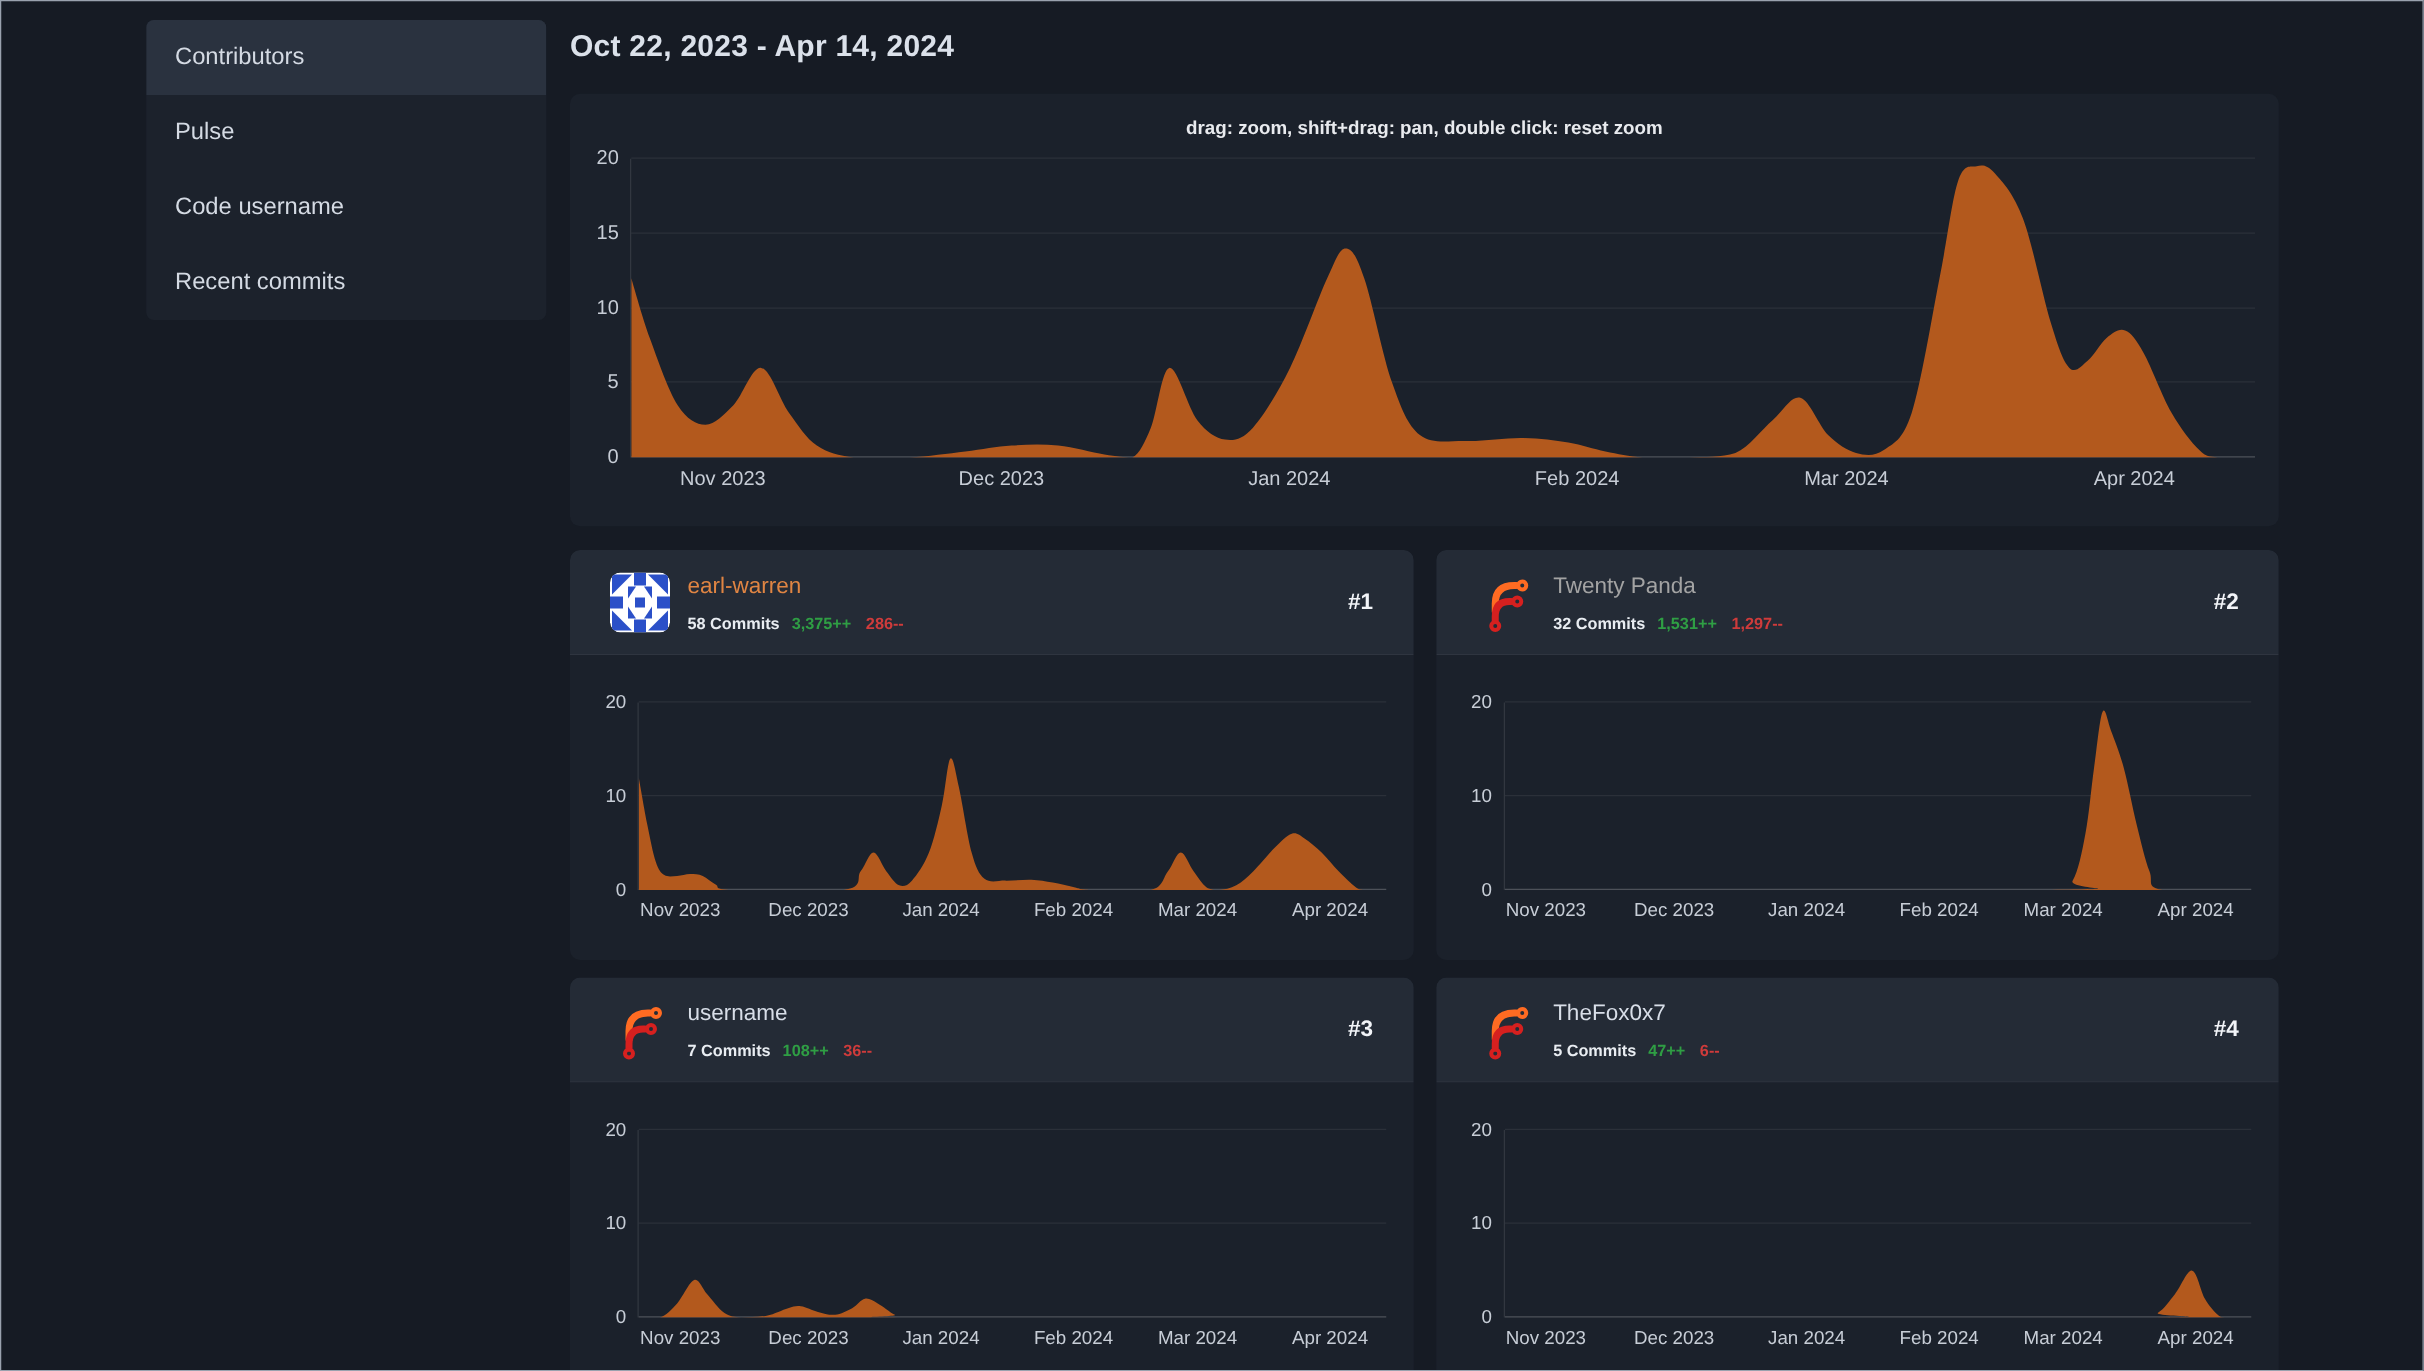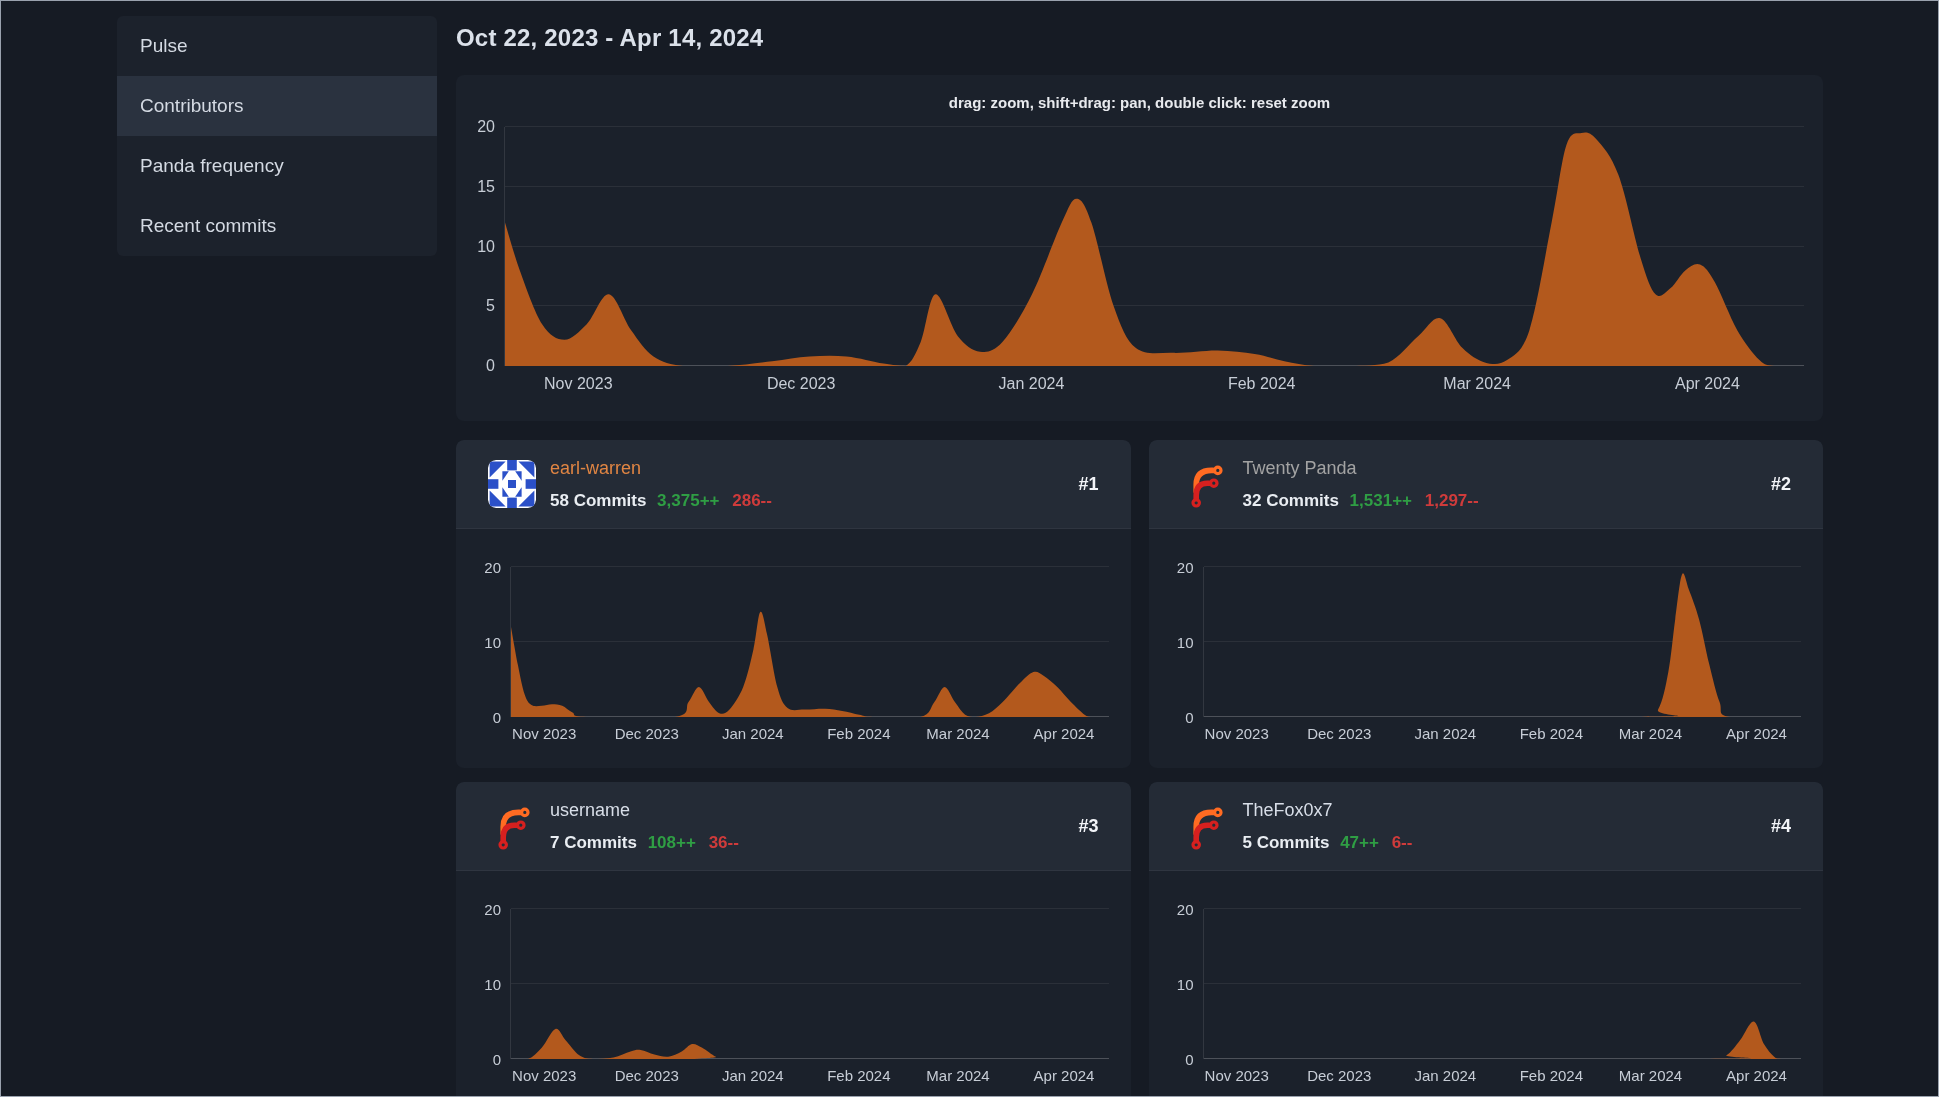--- a/index.html
+++ b/index.html
@@ -47,21 +47,21 @@
   }
   .contrib-card { height:328px; overflow:hidden; }
   .card-head {
     background:#242b36; border-radius:8px 8px 0 0;
     display:flex; align-items:center; gap:14px;
     padding:17px 32px; border-bottom:1px solid rgba(255,255,255,.05);
   }
   .avatar { width:48px; height:48px; border-radius:8px; flex:0 0 48px; }
   .head-text { flex:1 1 auto; min-width:0; }
   .contrib-name { font-size:18px; line-height:22px; cursor:pointer; display:inline-block; }
-  .contrib-stats { font-size:17px; font-weight:700; color:#e9edf2; margin-top:12px; }
+  .contrib-stats { font-size:13px; font-weight:700; color:#e9edf2; margin-top:12px; }
   .contrib-stats .adds { color:#2f9e44; margin-left:6px; }
   .contrib-stats .dels { color:#cf3b3b; margin-left:8px; }
   .rank { font-size:18px; font-weight:700; color:#f2f4f8; }
 
   
   .chart { position:relative; }
   .chart-main { margin:17px 19px 0 48px; }
   .chart-mini { margin:38px 22px 0 54px; }
   .plot { position:relative; border-left:1px solid rgba(255,255,255,.10); }
   .chart-main .plot { height:239px; }
@@ -81,30 +81,30 @@
   }
   .chart-mini + .xticks, .chart-mini .xticks { margin-top:8px; }
   .chart-mini .xtick { font-size:15px; }
 </style>
 </head>
 <body>
 
 <div class="page">
 
   <nav class="side-menu" id="side-menu">
+  <div class="side-item active">
+    <span>Contributors</span>
+  </div>
+
   <div class="side-item">
     <span>Pulse</span>
   </div>
 
-  <div class="side-item active">
-    <span>Contributors</span>
-  </div>
-
   <div class="side-item">
-    <span>Panda frequency</span>
+    <span>Code username</span>
   </div>
 
   <div class="side-item">
     <span>Recent commits</span>
   </div>
 </nav>
 
   <div class="main-col">
 
     <div class="top-row">

